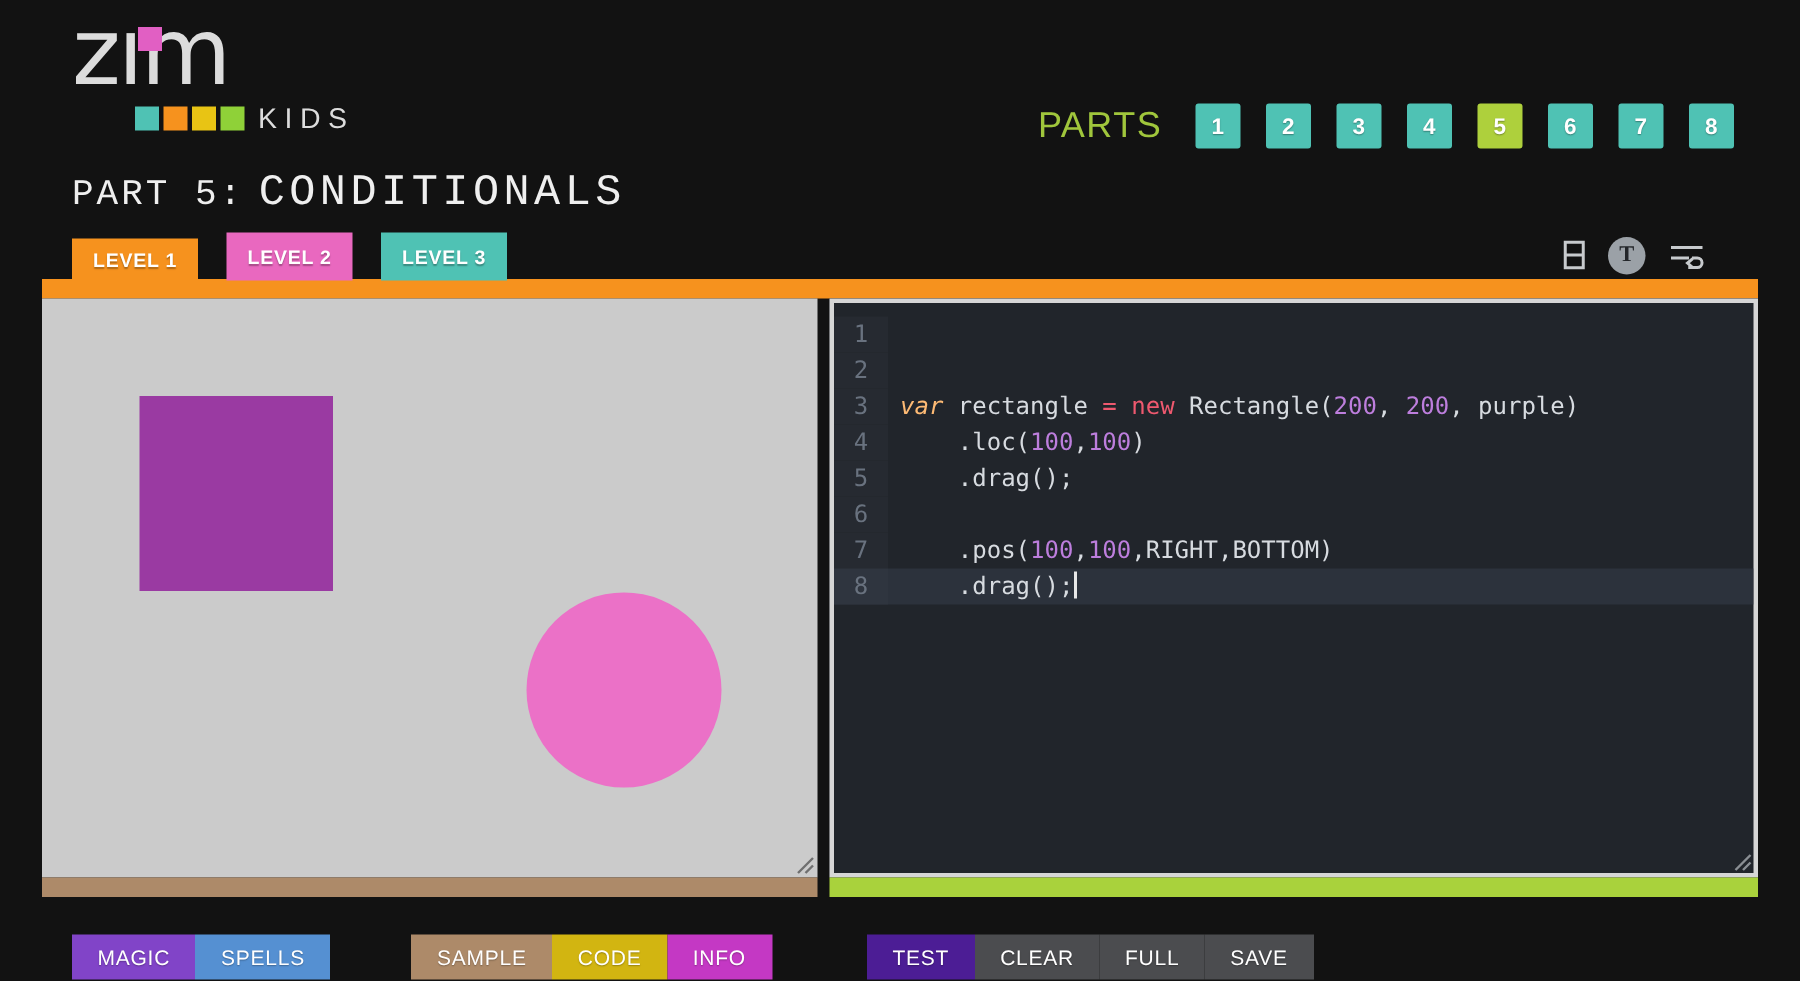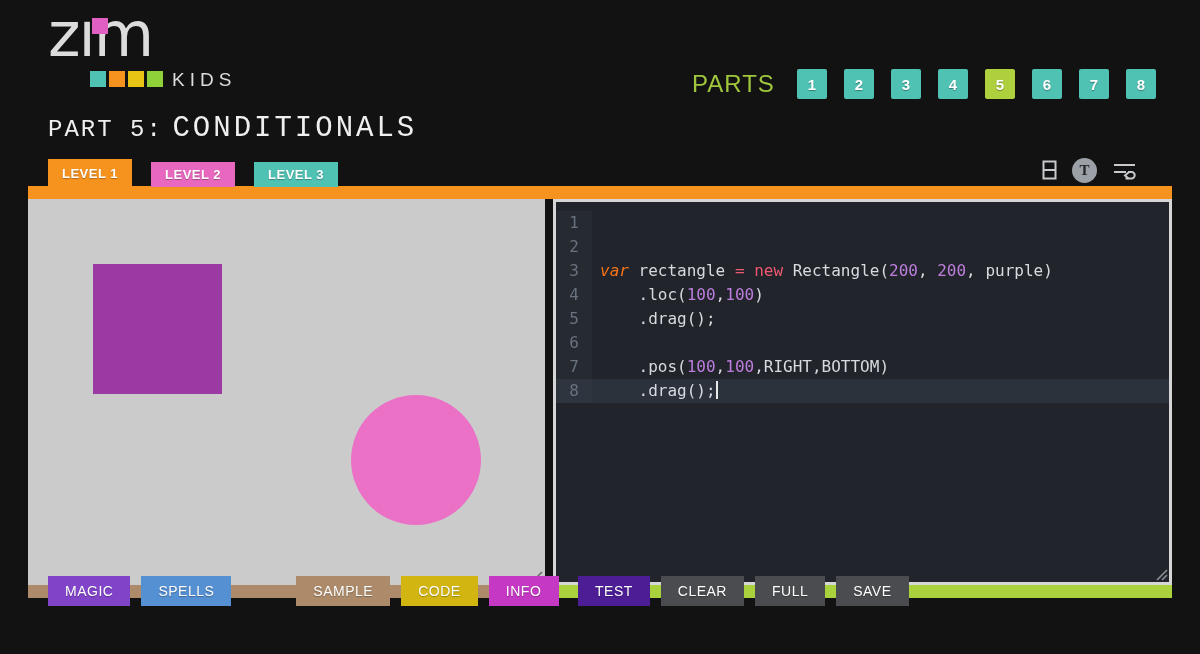--- a/index.html
+++ b/index.html
@@ -27,21 +27,21 @@
   .part-btn.active { background:#aed03c; }
 
   
   .page-title { position:absolute; left:48px; top:112px; color:#efefef; font-family:"Liberation Mono", monospace; }
   .page-title .prefix { font-size:24px; letter-spacing:2px; }
   .page-title .main { font-size:29px; letter-spacing:3px; }
 
   
   .tab-strip { position:absolute; left:28px; top:186px; width:1144px; height:13px; background:#f6921e; }
   .tabs { position:absolute; left:48px; top:159px; height:28px; display:flex; gap:19px; align-items:flex-end; }
-  .tab { height:25px; padding:0 14px; display:flex; align-items:center; justify-content:center;
+  .tab { height:32px; padding:0 14px; display:flex; align-items:center; justify-content:center;
          color:#fff; font-size:13px; font-weight:bold; letter-spacing:.5px; cursor:pointer;
          text-shadow:0 1px 1px rgba(0,0,0,.3); min-width:82px; }
   .tab.active { height:28px; }
 
   .view-icons { position:absolute; left:1042px; top:156px; width:104px; height:28px;
                 display:flex; align-items:center; gap:15px; }
   .vicon { cursor:pointer; display:flex; align-items:center; justify-content:center; }
   .t-toggle { width:25px; height:25px; border-radius:50%; background:#9ba1a7; color:#23262a;
               font-weight:bold; font-size:15px; font-family:"Liberation Serif", serif; }
 
@@ -53,33 +53,33 @@
   
   .editor { position:absolute; left:553px; top:199px; width:619px; height:386px;
             background:#21252b; border:3px solid #d6d6d6; padding-top:9px;
             font-family:"DejaVu Sans Mono", monospace; font-size:16px; overflow:hidden; }
   .code-line { display:flex; height:24px; line-height:24px; }
   .code-line.active { background:#2c323c; }
   .gutter { width:36px; flex:0 0 36px; text-align:center; color:#69727f; background:#262a31; }
   .code-line.active .gutter { background:#2f353f; }
   .line-content { white-space:pre; padding-left:8px; color:#d7dbe0; }
   .tok-comment { color:#7e8377; }
-  .tok-keyword { color:#f97316; font-style:italic; }
+  .tok-keyword { color:#fdba74; font-style:italic; }
   .tok-operator { color:#ef596f; }
   .tok-number { color:#bd7edd; }
   .tok-plain { color:#d7dbe0; }
   .cursor { display:inline-block; width:2px; height:18px; background:#e8e8e8; vertical-align:-3px; }
 
   
   .bar { position:absolute; top:585px; height:13px; }
   .bar.stage-bar { left:28px; width:517px; }
   .bar.editor-bar { left:553px; width:619px; }
 
   
-  .actions { position:absolute; top:576px; height:30px; display:flex; gap:11px; }
+  .actions { position:absolute; top:623px; height:30px; display:flex; }
   .actions.left { left:48px; }
   .actions.left .act-btn:nth-child(3) { margin-left:54px; }
   .actions.right { left:578px; }
   .act-btn { height:30px; padding:0 17px; min-width:70px; display:flex; align-items:center; justify-content:center;
              color:#fff; font-size:14px; letter-spacing:.5px; cursor:pointer;
              text-shadow:0 1px 1px rgba(0,0,0,.3); }
 </style>
 </head>
 <body>
 

